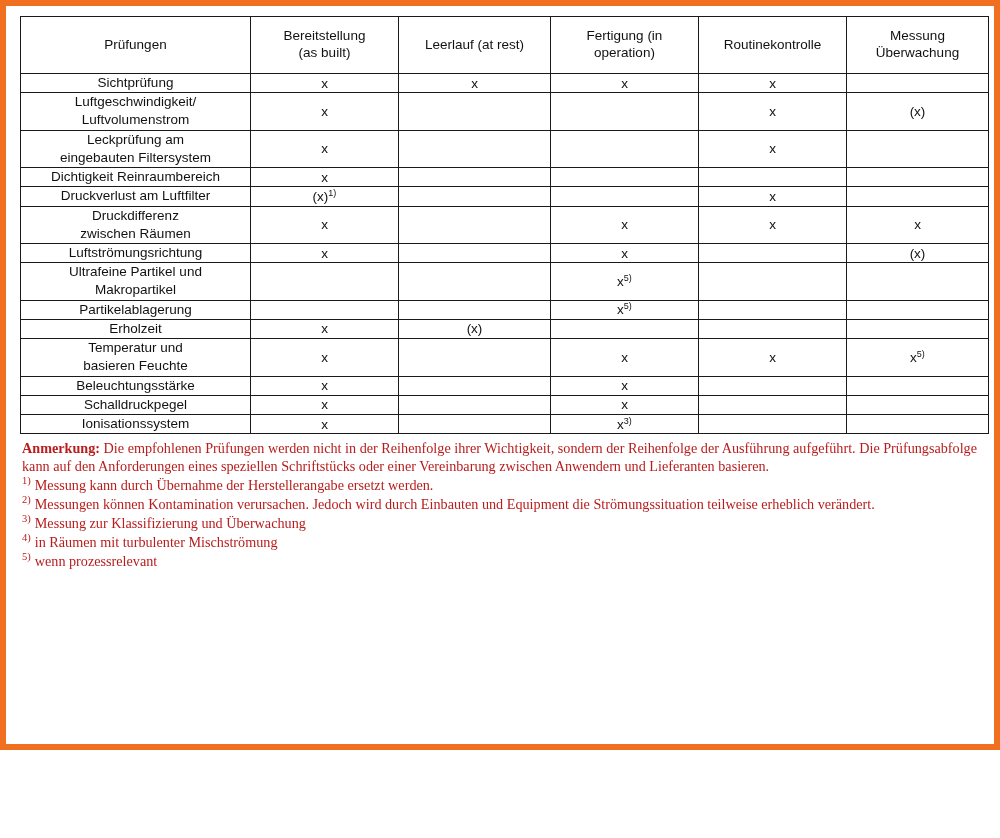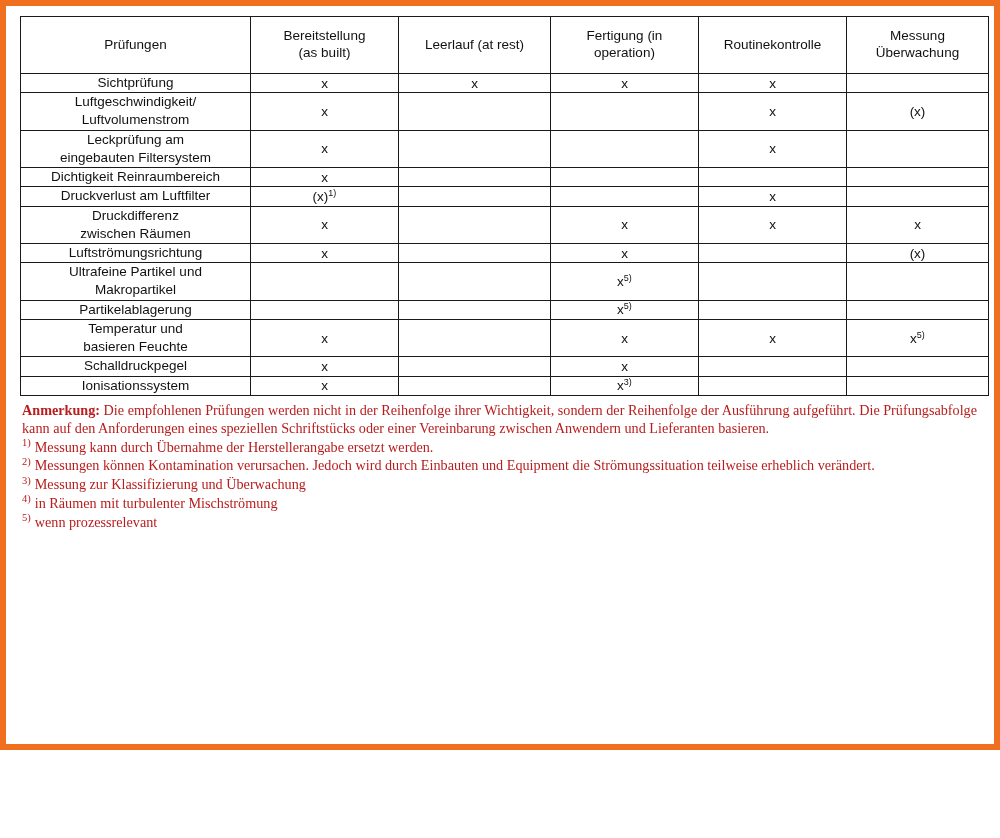--- a/index.html
+++ b/index.html
@@ -222,28 +222,48 @@
               <div>Partikelablagerung</div>
             </td>
             <td class="mark"><span></span></td>
             <td class="mark"><span></span></td>
             <td class="mark"><span>x</span><span class="sup">5)</span></td>
             <td class="mark"><span></span></td>
             <td class="mark"><span></span></td>
           </tr>
           <tr>
             <td class="rowlabel">
+              <div>Erholzeit</div>
+            </td>
+            <td class="mark"><span>x</span></td>
+            <td class="mark"><span>(x)</span></td>
+            <td class="mark"><span></span></td>
+            <td class="mark"><span></span></td>
+            <td class="mark"><span></span></td>
+          </tr>
+          <tr>
+            <td class="rowlabel">
               <div>Temperatur und</div>
               <div>basieren Feuchte</div>
             </td>
             <td class="mark"><span>x</span></td>
             <td class="mark"><span></span></td>
             <td class="mark"><span>x</span></td>
             <td class="mark"><span>x</span></td>
             <td class="mark"><span>x</span><span class="sup">5)</span></td>
+          </tr>
+          <tr>
+            <td class="rowlabel">
+              <div>Beleuchtungsstärke</div>
+            </td>
+            <td class="mark"><span>x</span></td>
+            <td class="mark"><span></span></td>
+            <td class="mark"><span>x</span></td>
+            <td class="mark"><span></span></td>
+            <td class="mark"><span></span></td>
           </tr>
           <tr>
             <td class="rowlabel">
               <div>Schalldruckpegel</div>
             </td>
             <td class="mark"><span>x</span></td>
             <td class="mark"><span></span></td>
             <td class="mark"><span>x</span></td>
             <td class="mark"><span></span></td>
             <td class="mark"><span></span></td>

